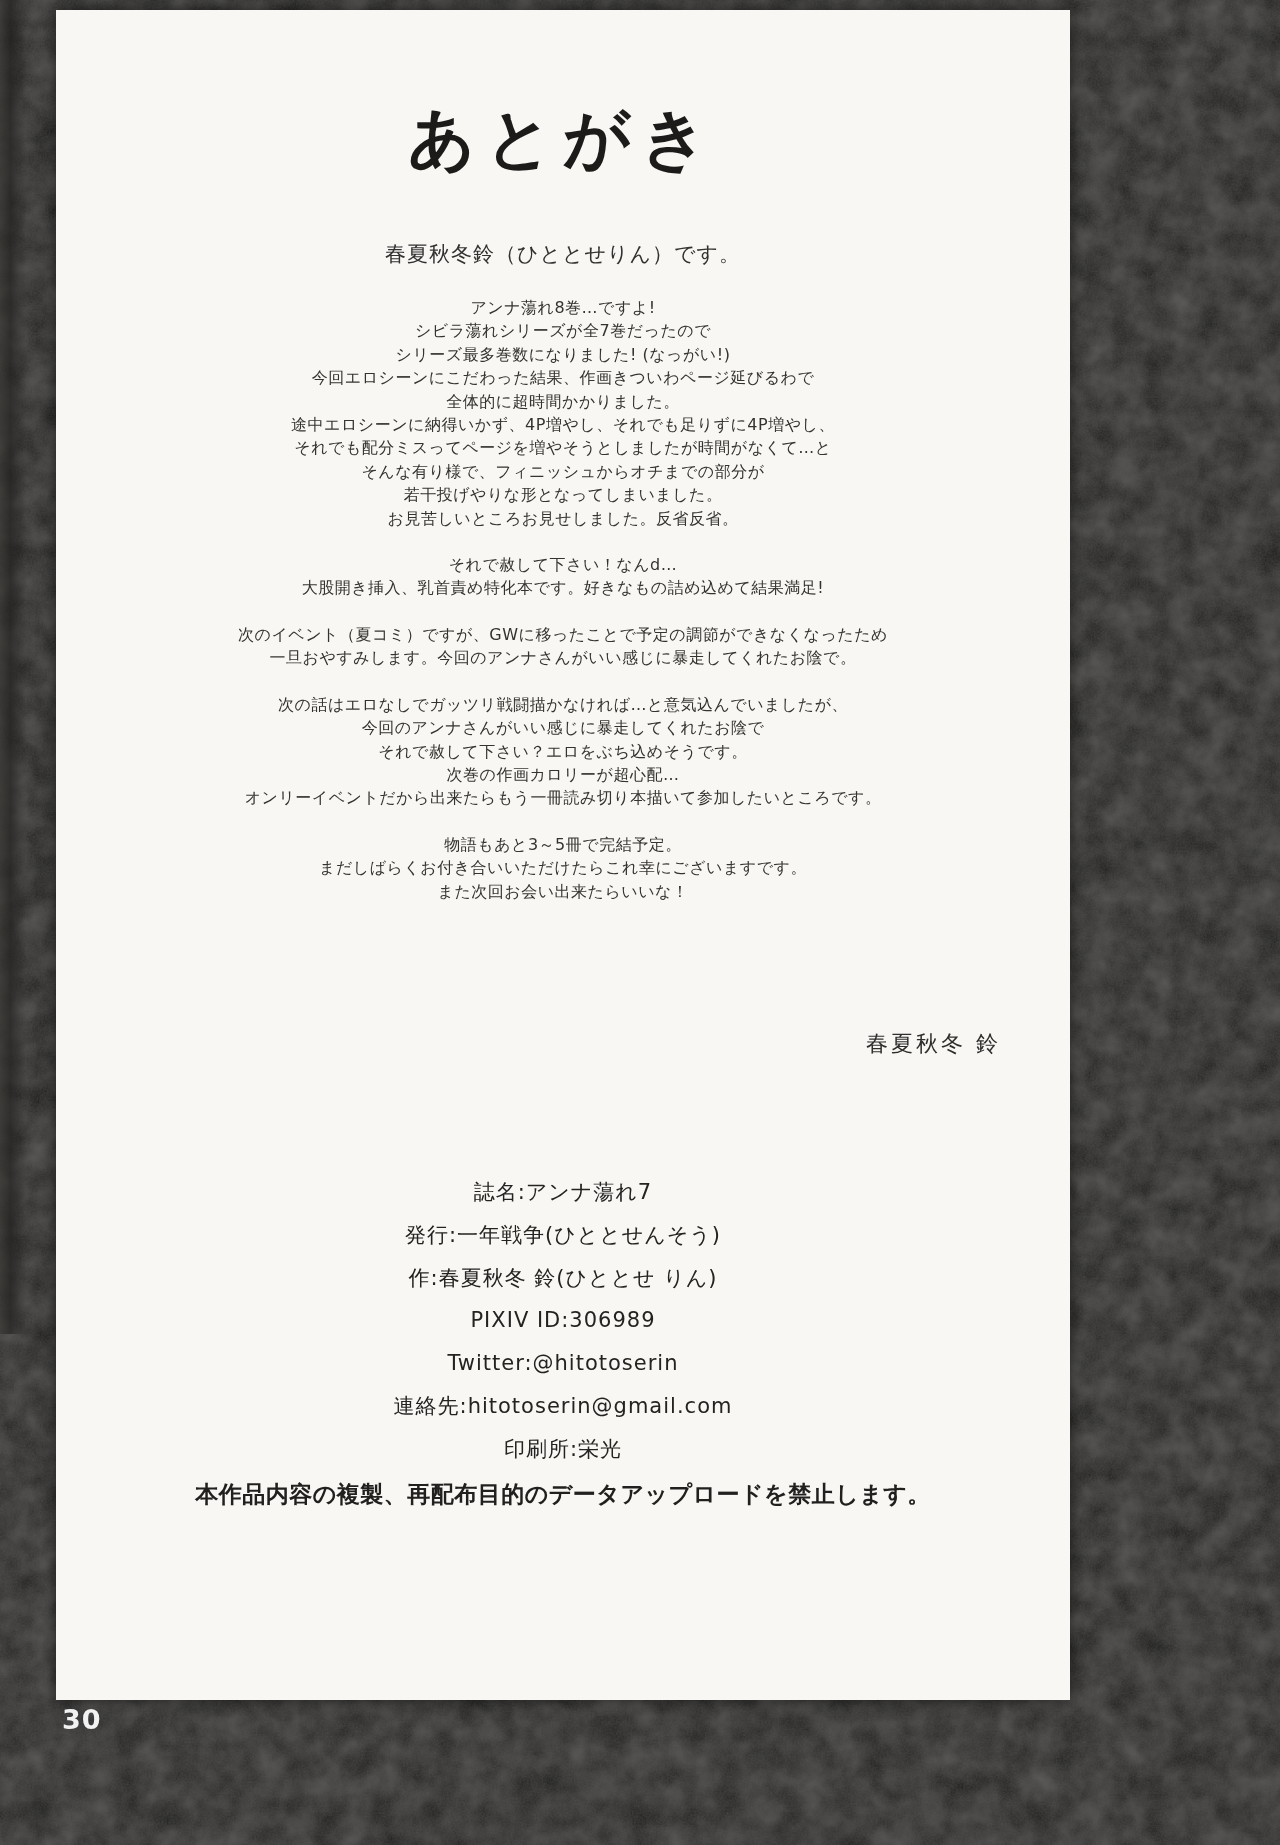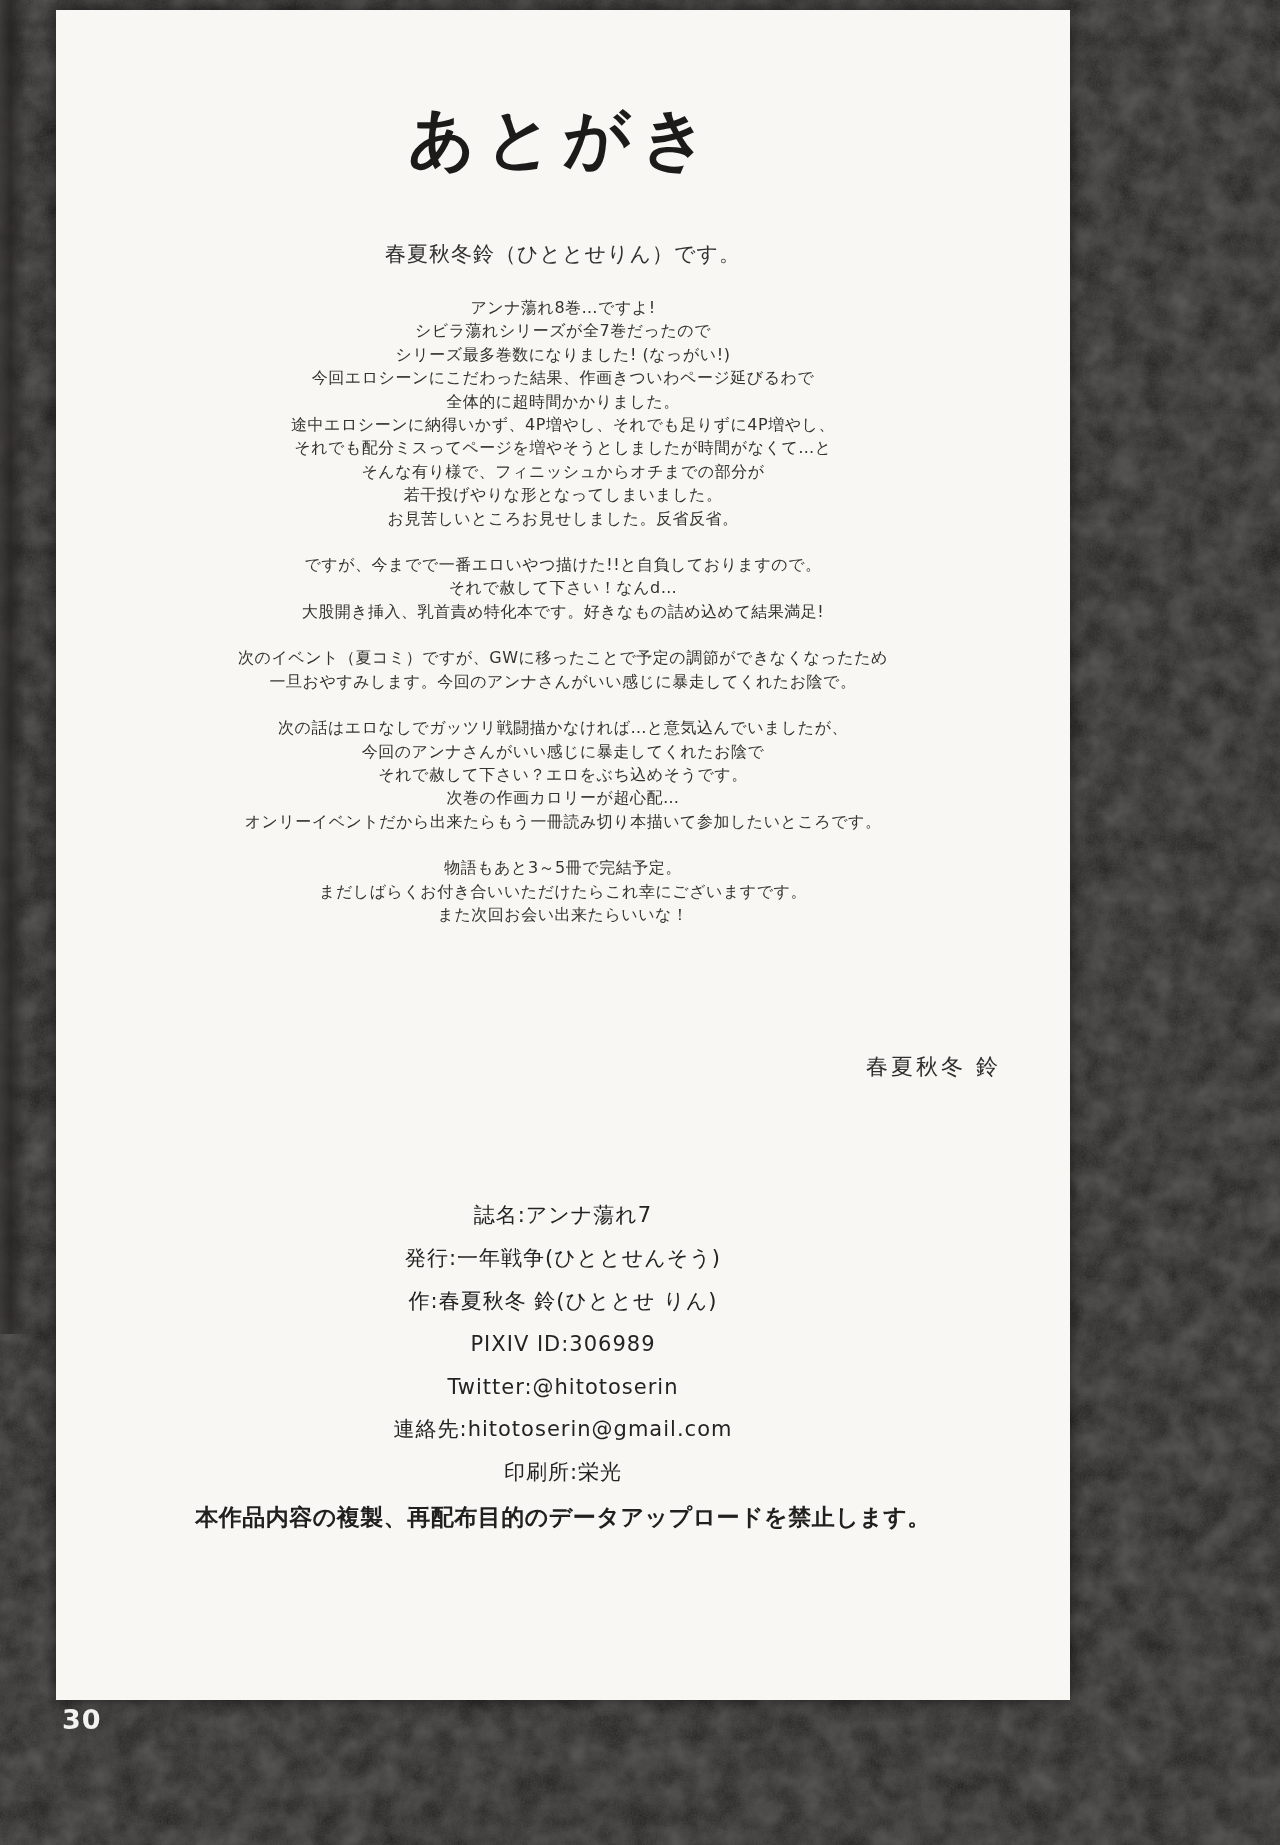--- a/index.html
+++ b/index.html
@@ -144,21 +144,20 @@
           <div class="line">シリーズ最多巻数になりました! (なっがい!)</div>
           <div class="line">今回エロシーンにこだわった結果、作画きついわページ延びるわで</div>
           <div class="line">全体的に超時間かかりました。</div>
           <div class="line">途中エロシーンに納得いかず、4P増やし、それでも足りずに4P増やし、</div>
           <div class="line">それでも配分ミスってページを増やそうとしましたが時間がなくて…と</div>
           <div class="line">そんな有り様で、フィニッシュからオチまでの部分が</div>
           <div class="line">若干投げやりな形となってしまいました。</div>
           <div class="line">お見苦しいところお見せしました。反省反省。</div>
         </div>
         <div class="para">
-          <div class="line">ですが、今までで一番エロいやつ描けた!!と自負しておりますので。</div>
           <div class="line">それで赦して下さい！なんd…</div>
           <div class="line">大股開き挿入、乳首責め特化本です。好きなもの詰め込めて結果満足!</div>
         </div>
         <div class="para">
           <div class="line">次のイベント（夏コミ）ですが、GWに移ったことで予定の調節ができなくなったため</div>
           <div class="line">一旦おやすみします。今回のアンナさんがいい感じに暴走してくれたお陰で。</div>
         </div>
         <div class="para">
           <div class="line">次の話はエロなしでガッツリ戦闘描かなければ…と意気込んでいましたが、</div>
           <div class="line">今回のアンナさんがいい感じに暴走してくれたお陰で</div>

